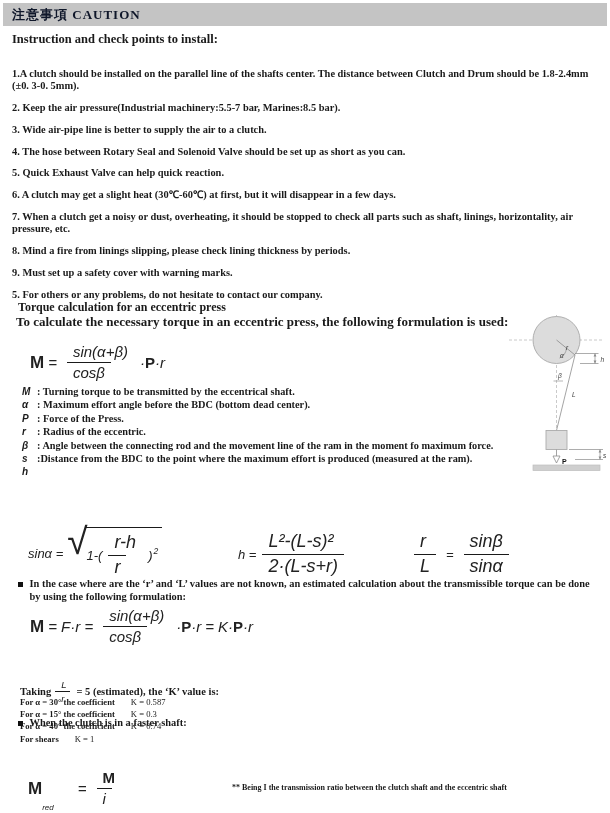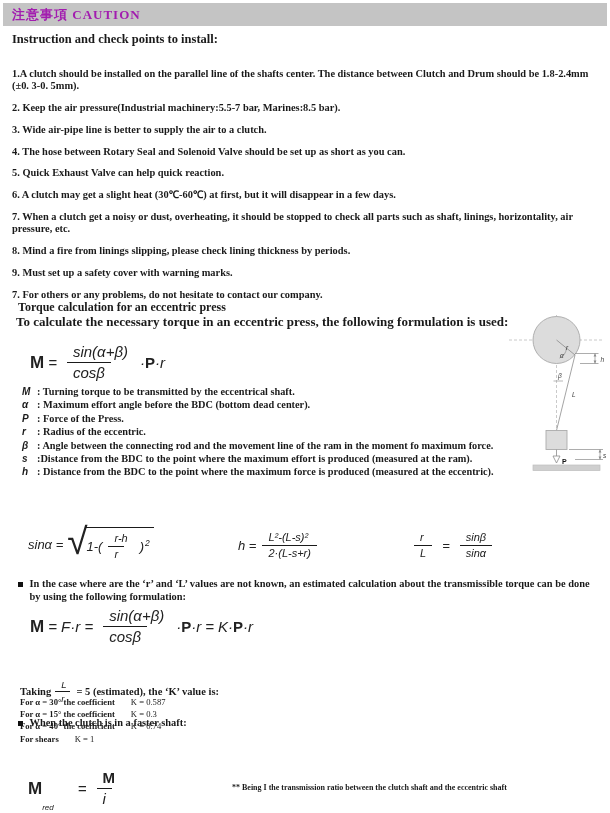--- a/index.html
+++ b/index.html
@@ -2,21 +2,21 @@
 <html><head>
 <meta charset="utf-8">
 <style>
   html,body{margin:0;padding:0;background:#fff;}
   #page{position:relative;width:610px;height:813px;background:#ffffff;overflow:hidden;
         font-family:"Liberation Serif", serif;color:#1a1a1a;}
 
   
   .caution-bar{position:absolute;top:3px;left:3px;right:3px;height:23px;background:#c4c4c4;
                display:flex;align-items:center;padding-left:9px;box-sizing:border-box;}
-  .caution-bar span{color:#a21caf;font-weight:bold;font-size:13px;letter-spacing:1px;
+  .caution-bar span{color:#0f172a;font-weight:bold;font-size:13px;letter-spacing:1px;
                     font-family:"Liberation Serif", serif;}
 
   
   .install-heading{position:absolute;top:32px;left:12px;font-size:12.5px;font-weight:bold;}
   .install-items{position:absolute;top:56px;left:12px;width:588px;margin-top:12px;}
   .install-items p{margin:0 0 9.5px 0;font-size:10.4px;line-height:12.3px;font-weight:bold;}
 
   
   .t-heading{position:absolute;top:300px;left:18px;font-size:12px;font-weight:bold;}
   .t-intro{position:absolute;top:314px;left:16px;font-size:13px;font-weight:bold;}
@@ -37,21 +37,21 @@
            font-weight:bold;font-size:10px;}
   .bullet{display:flex;align-items:flex-start;font-size:10.4px;font-weight:bold;line-height:12.5px;}
   .sq{flex:none;width:4.5px;height:4.5px;background:#111;display:inline-block;margin:4px 7px 0 0;}
   .bullet-obtain{position:absolute;top:513px;left:18px;width:570px;}
   .bullet-case{position:absolute;top:578px;left:18px;width:578px;}
   .bullet-faster{position:absolute;top:717px;left:18px;width:400px;}
 
   .f-sin{position:absolute;top:527px;left:28px;font-size:13px;}
   .f-h{position:absolute;top:530px;left:238px;font-size:13px;}
   .f-ratio{position:absolute;top:530px;left:408px;font-size:13px;}
-  .f-sin .frac,.f-h .frac,.f-ratio .frac{font-size:11px;}
+  .f-sin .frac,.f-h .frac,.f-ratio .frac{font-size:18px;}
   .sqrt{display:inline-flex;align-items:flex-start;margin-left:4px;}
   .rsign{font-style:normal;font-size:37px;font-weight:400;line-height:0.82;margin-right:-3px;}
   .rbody{border-top:1.4px solid #1a1a1a;display:inline-flex;align-items:center;padding:3px 4px 0 2px;}
   .rbody sup{font-size:8.5px;font-style:italic;margin-left:1px;transform:translateY(-4px);}
 
   .formula-est{position:absolute;top:606px;left:30px;}
 
   .taking{position:absolute;top:678px;left:20px;font-size:10.5px;font-weight:bold;
           display:flex;align-items:center;}
   .taking .frac{font-family:"Liberation Sans", sans-serif;font-style:italic;font-weight:normal;
@@ -85,21 +85,21 @@
   <div class="install-items">
     <p>1.A clutch should be installed on the parallel line of the shafts center. The distance between Clutch and Drum should be 1.8-2.4mm (±0. 3-0. 5mm).</p>
     <p>2. Keep the air pressure(Industrial machinery:5.5-7 bar, Marines:8.5 bar).</p>
     <p>3. Wide air-pipe line is better to supply the air to a clutch.</p>
     <p>4. The hose between Rotary Seal and Solenoid Valve should be set up as short as you can.</p>
     <p>5. Quick Exhaust Valve can help quick reaction.</p>
     <p>6. A clutch may get a slight heat (30℃-60℃) at first, but it will disappear in a few days.</p>
     <p>7. When a clutch get a noisy or dust, overheating, it should be stopped to check all parts such as shaft, linings, horizontality, air pressure, etc.</p>
     <p>8. Mind a fire from linings slipping, please check lining thickness by periods.</p>
     <p>9. Must set up a safety cover with warning marks.</p>
-    <p>7. For others or any problems, do not hesitate to contact our company.</p>
+    <p>5. For others or any problems, do not hesitate to contact our company.</p>
   </div>
 
   <div class="t-heading">Torque calculation for an eccentric press</div>
   <div class="t-intro">To calculate the necessary torque in an eccentric press, the following formulation is used:</div>
 
   <div class="eq formula-main">
     <span class="bM">M</span>
     <span class="op">=</span>
     <span class="frac">
       <span class="num">sin(α+β)</span>
@@ -130,21 +130,20 @@
     <div class="def-row">
       <span class="def-sym">β</span>
       <span>: Angle between the connecting rod and the movement line of the ram in the moment fo maximum force.</span>
     </div>
     <div class="def-row">
       <span class="def-sym">s</span>
       <span>:Distance from the BDC to the point where the maximum effort is produced (measured at the ram).</span>
     </div>
     <div class="def-row">
       <span class="def-sym">h</span>
-      <span>: Distance from the BDC to the point where the maximum force is produced (measured at the eccentric).</span>
     </div>
   </div>
 
 
   <div class="eq f-sin">
     <span>sinα =</span>
     <span class="sqrt">
       <span class="rsign">√</span>
       <span class="rbody">
         <span>1-(</span>

